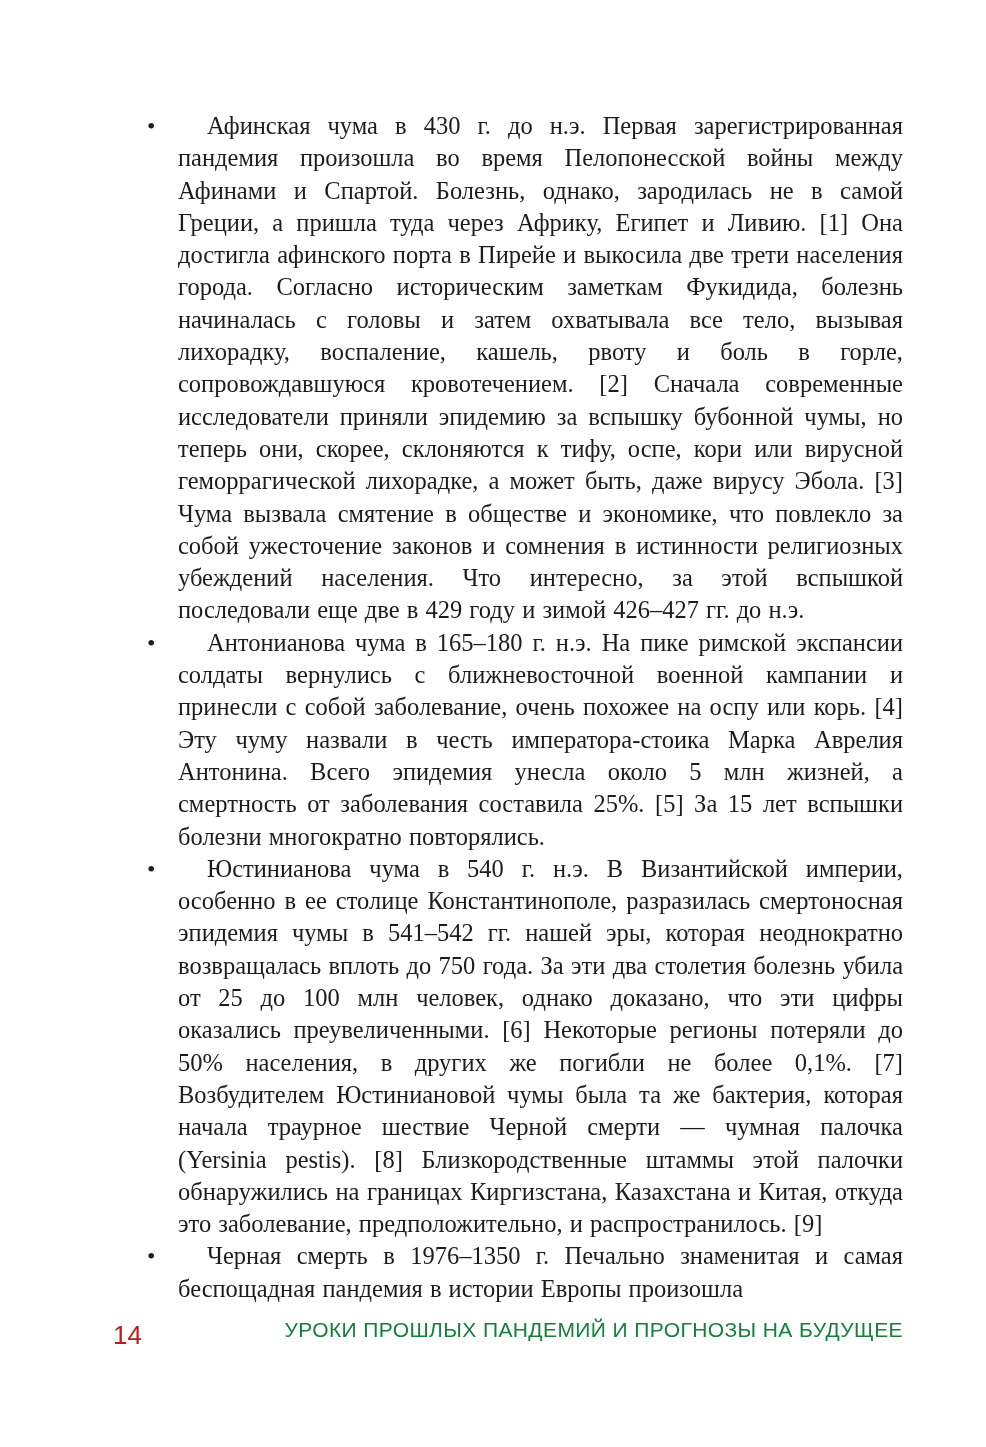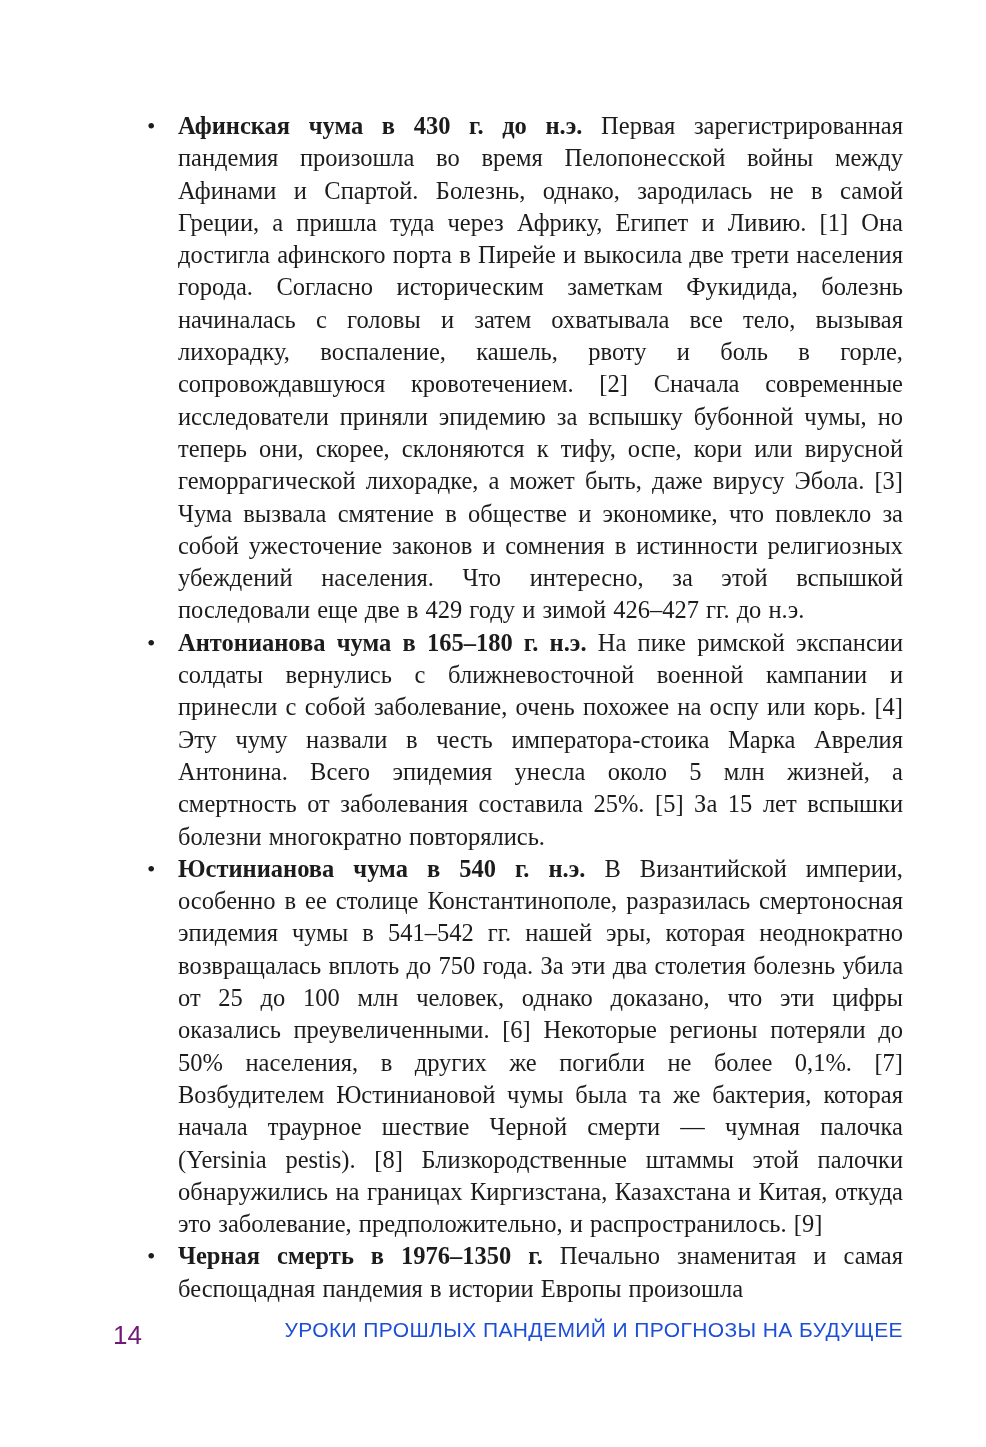--- a/index.html
+++ b/index.html
@@ -32,39 +32,40 @@
     word-spacing: 1px;
   }
   .bullet {
     position: absolute;
     left: -31px;
     top: 0;
     font-size: 24px;
     line-height: 32.3px;
   }
   .item-title {
-    font-weight: bold;
+    font-weight: normal;
+    margin-left: 29px;
   }
   .footer-page-number {
     position: absolute;
     left: 113px;
     top: 1320px;
     font-family: "Liberation Sans", sans-serif;
     font-size: 26px;
     font-weight: 500;
-    color: #701a75;
+    color: #b91c1c;
   }
   .footer-running-title {
     position: absolute;
     right: 83px;
     top: 1318px;
     font-family: "Liberation Sans", sans-serif;
     font-size: 21px;
     letter-spacing: 0.4px;
-    color: #1d4ed8;
+    color: #15803d;
     white-space: nowrap;
   }
 </style>
 </head>
 <body>
 
 <div class="page">
 
   <div class="content">
 

